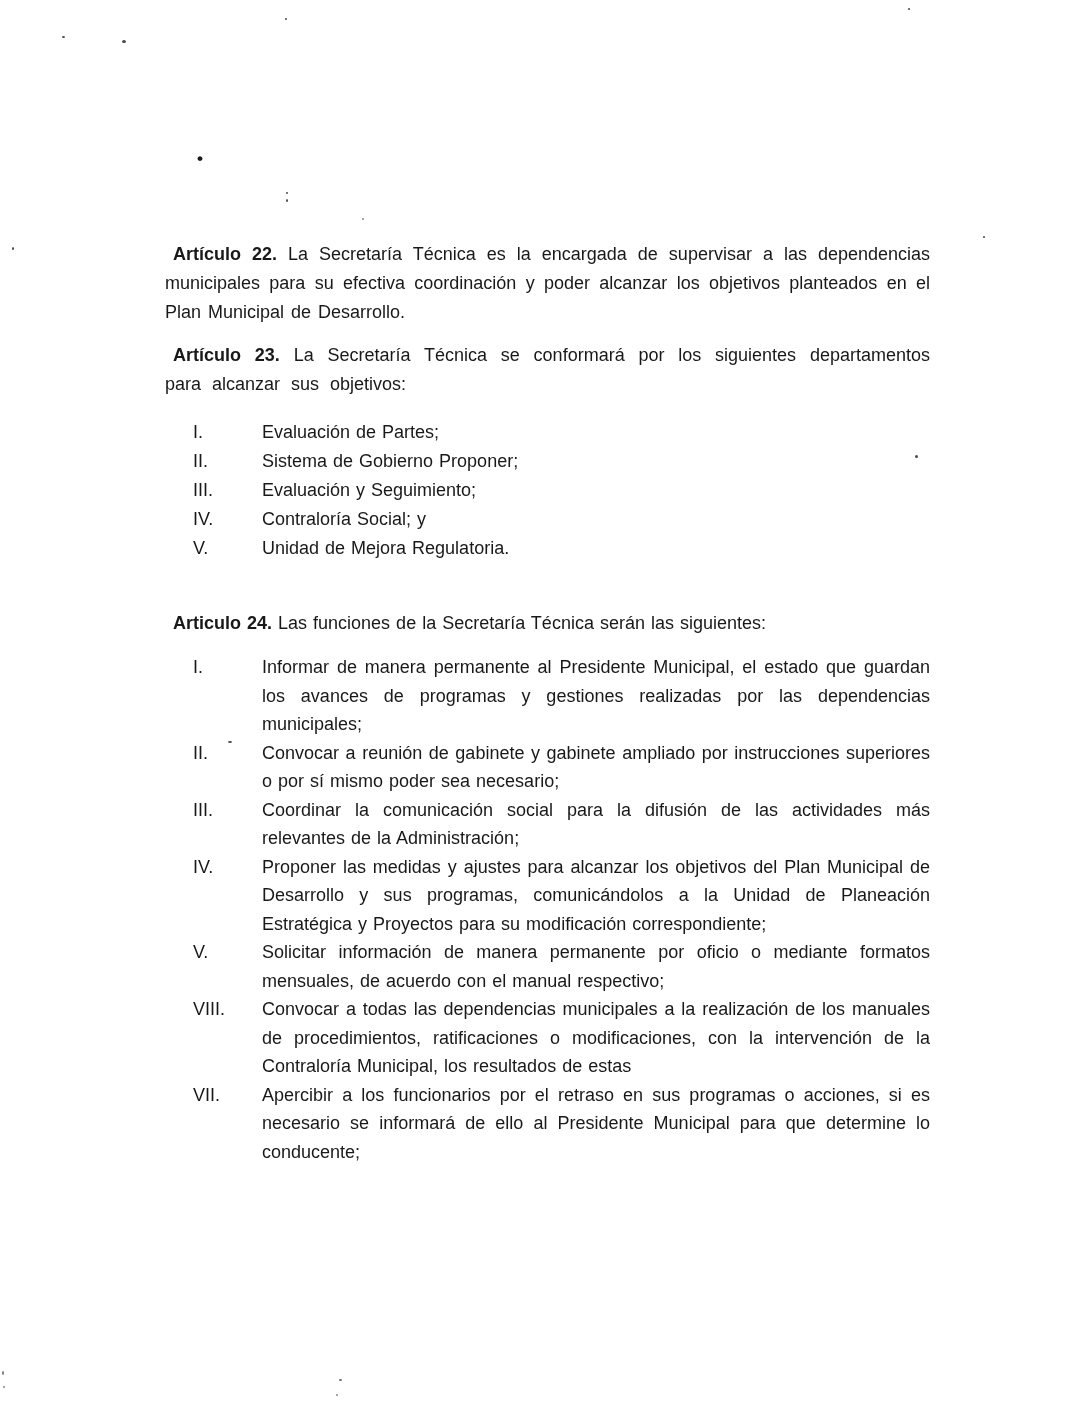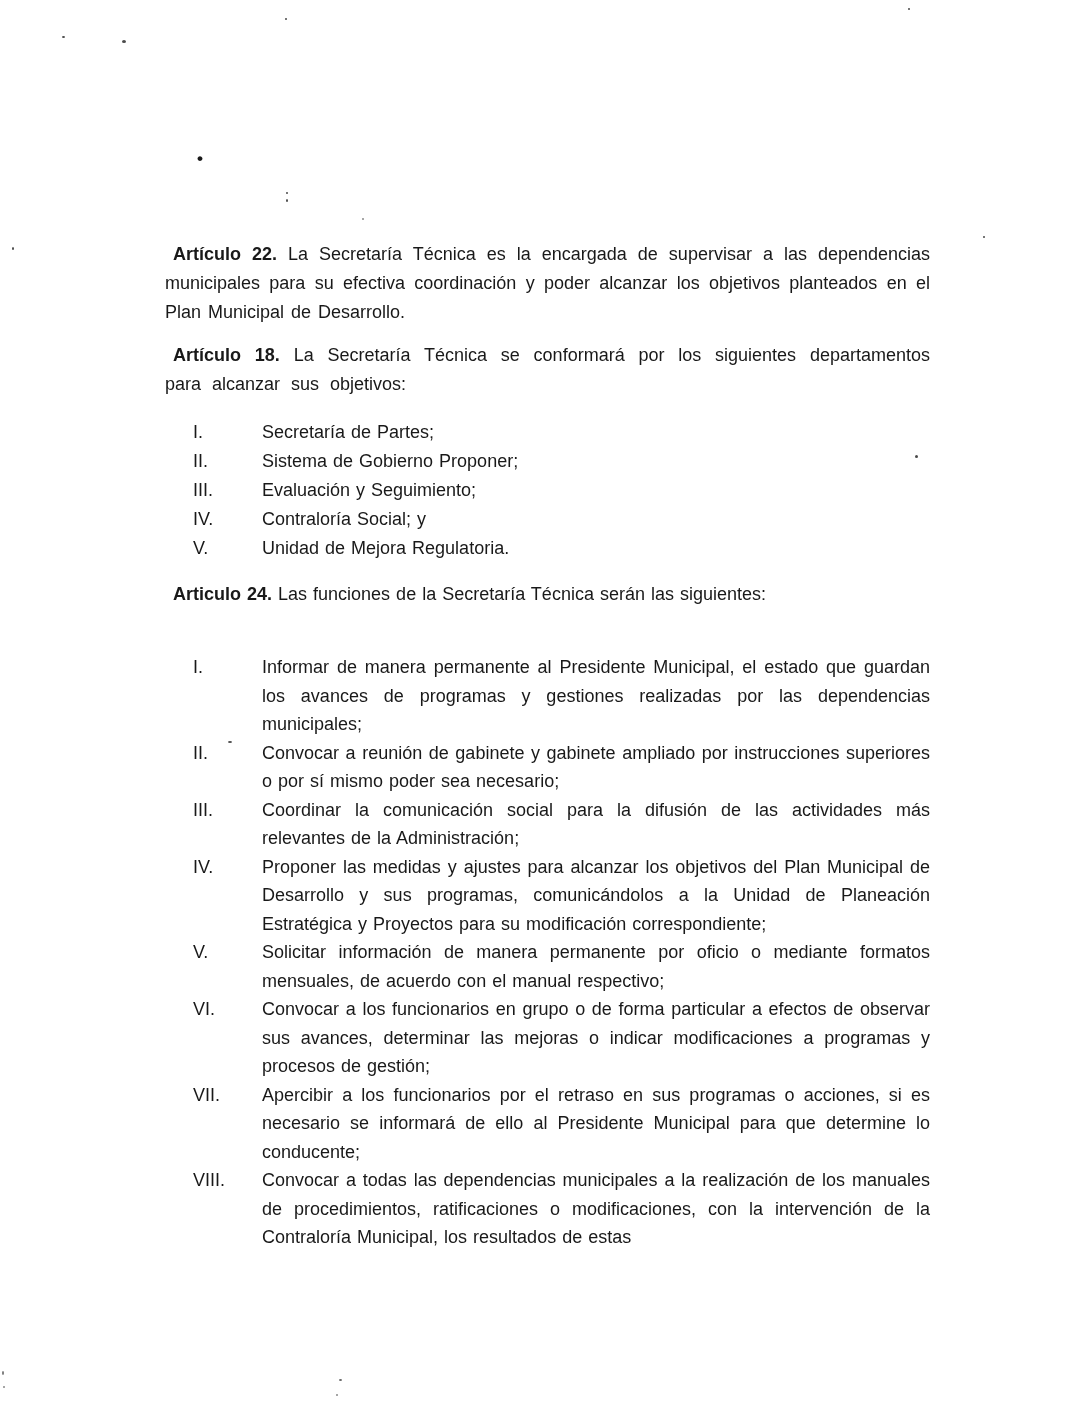--- a/index.html
+++ b/index.html
@@ -36,21 +36,21 @@
   .heading-row .bullet {
     display: inline-block;
     margin-left: 32px;
     width: 38px;
     font-size: 17px;
     flex: none;
   }
   .para .label { font-weight: bold; margin-left: 8px; }
   .art22 { top: 240px; word-spacing: 2px; }
   .art23 { top: 341px; word-spacing: 6px; }
-  .art24 { top: 580px; word-spacing: 1px; }
+  .art24 { top: 609px; word-spacing: 1px; }
 
   .rlist {
     position: absolute;
     left: 193px;
     width: 737px;
     font-size: 18px;
     line-height: 29px;
   }
   .list1 { top: 418px; }
   .list2 { top: 653px; line-height: 28.5px; }
@@ -89,28 +89,28 @@
   <div class="block heading-row">
     <span class="bullet">•</span>
   </div>
 
   <div class="block para art22">
     <span class="label">Artículo 22.</span>
     <span>La Secretaría Técnica es la encargada de supervisar a las dependencias municipales para su efectiva coordinación y poder alcanzar los objetivos planteados en el Plan Municipal de Desarrollo.</span>
   </div>
 
   <div class="block para art23">
-    <span class="label">Artículo 18.</span>
+    <span class="label">Artículo 23.</span>
     <span>La Secretaría Técnica se conformará por los siguientes departamentos para alcanzar sus objetivos:</span>
   </div>
 
   <div class="rlist list1">
     <div class="row">
       <span class="num">I.</span>
-      <span class="txt">Secretaría de Partes;</span>
+      <span class="txt">Evaluación de Partes;</span>
     </div>
     <div class="row">
       <span class="num">II.</span>
       <span class="txt">Sistema de Gobierno Proponer;</span>
     </div>
     <div class="row">
       <span class="num">III.</span>
       <span class="txt">Evaluación y Seguimiento;</span>
     </div>
     <div class="row">
@@ -143,26 +143,22 @@
     </div>
     <div class="row">
       <span class="num">IV.</span>
       <span class="txt">Proponer las medidas y ajustes para alcanzar los objetivos del Plan Municipal de Desarrollo y sus programas, comunicándolos a la Unidad de Planeación Estratégica y Proyectos para su modificación correspondiente;</span>
     </div>
     <div class="row">
       <span class="num">V.</span>
       <span class="txt">Solicitar información de manera permanente por oficio o mediante formatos mensuales, de acuerdo con el manual respectivo;</span>
     </div>
     <div class="row">
-      <span class="num">VI.</span>
-      <span class="txt">Convocar a los funcionarios en grupo o de forma particular a efectos de observar sus avances, determinar las mejoras o indicar modificaciones a programas y procesos de gestión;</span>
+      <span class="num">VIII.</span>
+      <span class="txt">Convocar a todas las dependencias municipales a la realización de los manuales de procedimientos, ratificaciones o modificaciones, con la intervención de la Contraloría Municipal, los resultados de estas</span>
     </div>
     <div class="row">
       <span class="num">VII.</span>
       <span class="txt">Apercibir a los funcionarios por el retraso en sus programas o acciones, si es necesario se informará de ello al Presidente Municipal para que determine lo conducente;</span>
-    </div>
-    <div class="row">
-      <span class="num">VIII.</span>
-      <span class="txt">Convocar a todas las dependencias municipales a la realización de los manuales de procedimientos, ratificaciones o modificaciones, con la intervención de la Contraloría Municipal, los resultados de estas</span>
     </div>
   </div>
 
 </div>
 
 </body></html>

